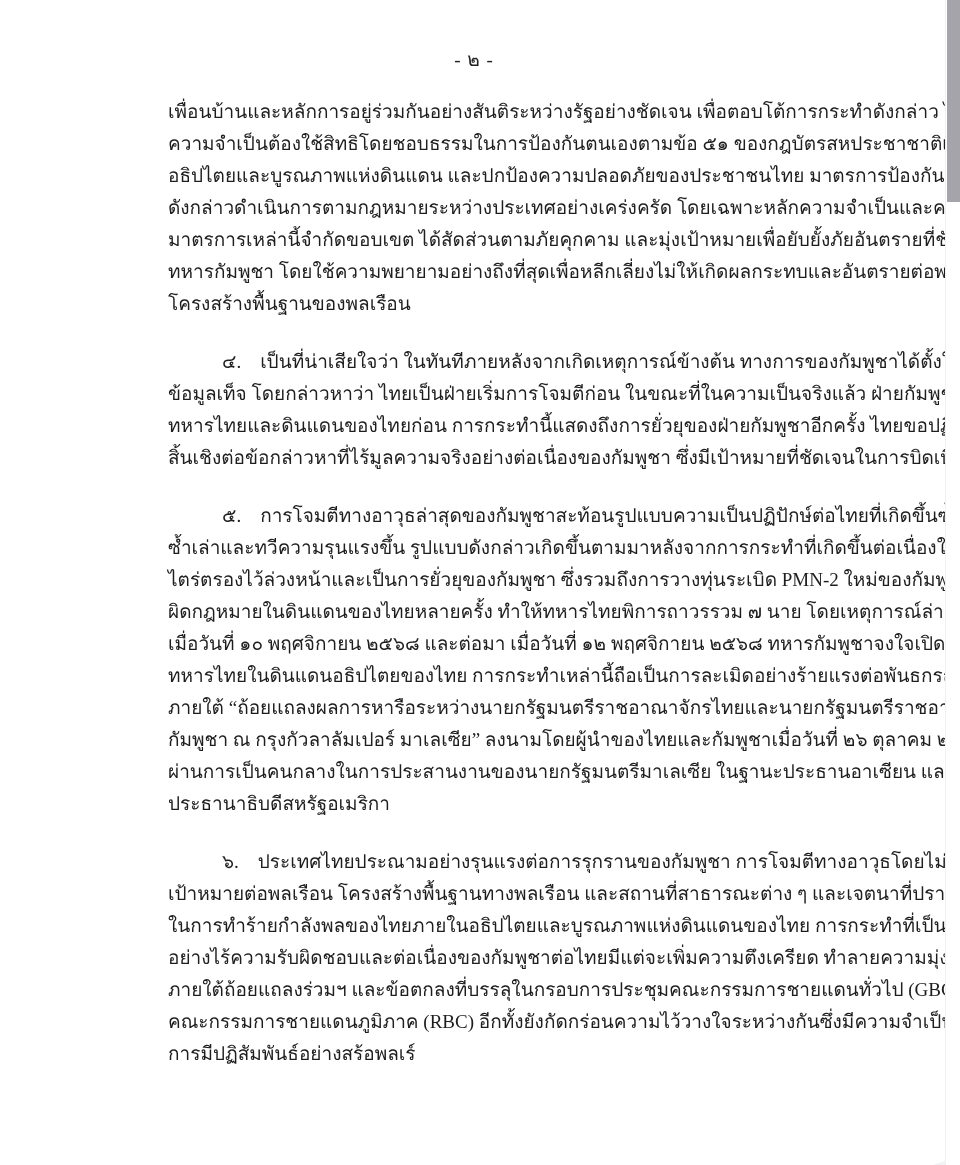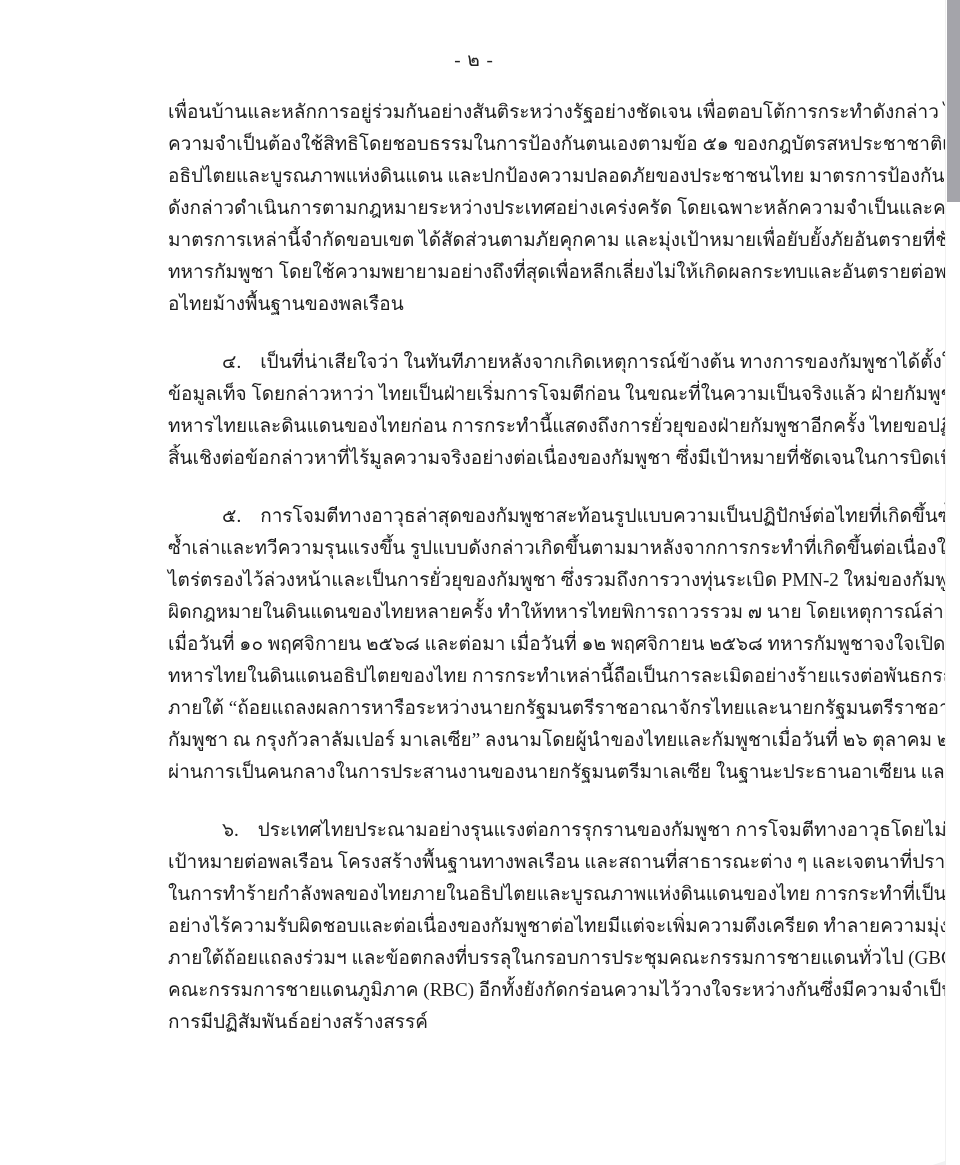--- a/index.html
+++ b/index.html
@@ -85,50 +85,51 @@
 
   <div class="content">
 
     <div class="para">
       <div class="line">เพื่อนบ้านและหลักการอยู่ร่วมกันอย่างสันติระหว่างรัฐอย่างชัดเจน เพื่อตอบโต้การกระทำดังกล่าว ไทยจึงมี</div>
       <div class="line">ความจำเป็นต้องใช้สิทธิโดยชอบธรรมในการป้องกันตนเองตามข้อ ๕๑ ของกฎบัตรสหประชาชาติเพื่อรักษา</div>
       <div class="line">อธิปไตยและบูรณภาพแห่งดินแดน และปกป้องความปลอดภัยของประชาชนไทย มาตรการป้องกันตนเอง</div>
       <div class="line">ดังกล่าวดำเนินการตามกฎหมายระหว่างประเทศอย่างเคร่งครัด โดยเฉพาะหลักความจำเป็นและความได้สัดส่วน</div>
       <div class="line">มาตรการเหล่านี้จำกัดขอบเขต ได้สัดส่วนตามภัยคุกคาม และมุ่งเป้าหมายเพื่อยับยั้งภัยอันตรายที่ชัดแจ้งจาก</div>
       <div class="line">ทหารกัมพูชา โดยใช้ความพยายามอย่างถึงที่สุดเพื่อหลีกเลี่ยงไม่ให้เกิดผลกระทบและอันตรายต่อพลเรือนและ</div>
-      <div class="line">อไทยม้างพื้นฐานของพลเรือน</div>
+      <div class="line">โครงสร้างพื้นฐานของพลเรือน</div>
     </div>
 
     <div class="para">
       <div class="line num-line">๔. เป็นที่น่าเสียใจว่า ในทันทีภายหลังจากเกิดเหตุการณ์ข้างต้น ทางการของกัมพูชาได้ตั้งใจเผยแพร่</div>
       <div class="line">ข้อมูลเท็จ โดยกล่าวหาว่า ไทยเป็นฝ่ายเริ่มการโจมตีก่อน ในขณะที่ในความเป็นจริงแล้ว ฝ่ายกัมพูชาได้เริ่มยิงใส่</div>
       <div class="line">ทหารไทยและดินแดนของไทยก่อน การกระทำนี้แสดงถึงการยั่วยุของฝ่ายกัมพูชาอีกครั้ง ไทยขอปฏิเสธอย่าง</div>
       <div class="line">สิ้นเชิงต่อข้อกล่าวหาที่ไร้มูลความจริงอย่างต่อเนื่องของกัมพูชา ซึ่งมีเป้าหมายที่ชัดเจนในการบิดเบือนข้อเท็จจริง</div>
     </div>
 
     <div class="para">
       <div class="line num-line">๕. การโจมตีทางอาวุธล่าสุดของกัมพูชาสะท้อนรูปแบบความเป็นปฏิปักษ์ต่อไทยที่เกิดขึ้นซ้ำแล้ว</div>
       <div class="line">ซ้ำเล่าและทวีความรุนแรงขึ้น รูปแบบดังกล่าวเกิดขึ้นตามมาหลังจากการกระทำที่เกิดขึ้นต่อเนื่องในลักษณะ</div>
       <div class="line">ไตร่ตรองไว้ล่วงหน้าและเป็นการยั่วยุของกัมพูชา ซึ่งรวมถึงการวางทุ่นระเบิด PMN-2 ใหม่ของกัมพูชาอย่าง</div>
       <div class="line">ผิดกฎหมายในดินแดนของไทยหลายครั้ง ทำให้ทหารไทยพิการถาวรรวม ๗ นาย โดยเหตุการณ์ล่าสุดเกิดขึ้น</div>
       <div class="line">เมื่อวันที่ ๑๐ พฤศจิกายน ๒๕๖๘ และต่อมา เมื่อวันที่ ๑๒ พฤศจิกายน ๒๕๖๘ ทหารกัมพูชาจงใจเปิดยิงใส่</div>
       <div class="line">ทหารไทยในดินแดนอธิปไตยของไทย การกระทำเหล่านี้ถือเป็นการละเมิดอย่างร้ายแรงต่อพันธกรณีที่มีร่วมกัน</div>
       <div class="line">ภายใต้ “ถ้อยแถลงผลการหารือระหว่างนายกรัฐมนตรีราชอาณาจักรไทยและนายกรัฐมนตรีราชอาณาจักร</div>
       <div class="line">กัมพูชา ณ กรุงกัวลาลัมเปอร์ มาเลเซีย” ลงนามโดยผู้นำของไทยและกัมพูชาเมื่อวันที่ ๒๖ ตุลาคม ๒๕๖๘</div>
       <div class="line">ผ่านการเป็นคนกลางในการประสานงานของนายกรัฐมนตรีมาเลเซีย ในฐานะประธานอาเซียน และ</div>
+      <div class="line">ประธานาธิบดีสหรัฐอเมริกา</div>
     </div>
 
     <div class="para">
       <div class="line num-line">๖. ประเทศไทยประณามอย่างรุนแรงต่อการรุกรานของกัมพูชา การโจมตีทางอาวุธโดยไม่เลือก</div>
       <div class="line">เป้าหมายต่อพลเรือน โครงสร้างพื้นฐานทางพลเรือน และสถานที่สาธารณะต่าง ๆ และเจตนาที่ปรากฏชัด</div>
       <div class="line">ในการทำร้ายกำลังพลของไทยภายในอธิปไตยและบูรณภาพแห่งดินแดนของไทย การกระทำที่เป็นปฏิปักษ์</div>
       <div class="line">อย่างไร้ความรับผิดชอบและต่อเนื่องของกัมพูชาต่อไทยมีแต่จะเพิ่มความตึงเครียด ทำลายความมุ่งมั่นที่มีร่วมกัน</div>
       <div class="line">ภายใต้ถ้อยแถลงร่วมฯ และข้อตกลงที่บรรลุในกรอบการประชุมคณะกรรมการชายแดนทั่วไป (GBC) และ</div>
       <div class="line">คณะกรรมการชายแดนภูมิภาค (RBC) อีกทั้งยังกัดกร่อนความไว้วางใจระหว่างกันซึ่งมีความจำเป็นต่อ</div>
-      <div class="line">การมีปฏิสัมพันธ์อย่างสร้างสรรค์</div>
+      <div class="line">การมีปฏิสัมพันธ์อย่างสร้อพลเร์</div>
     </div>
 
   </div>
 
   <div class="watermark-arc"></div>
 
   <div class="scrollbar-track">
     <div class="scrollbar-thumb"></div>
   </div>
 

